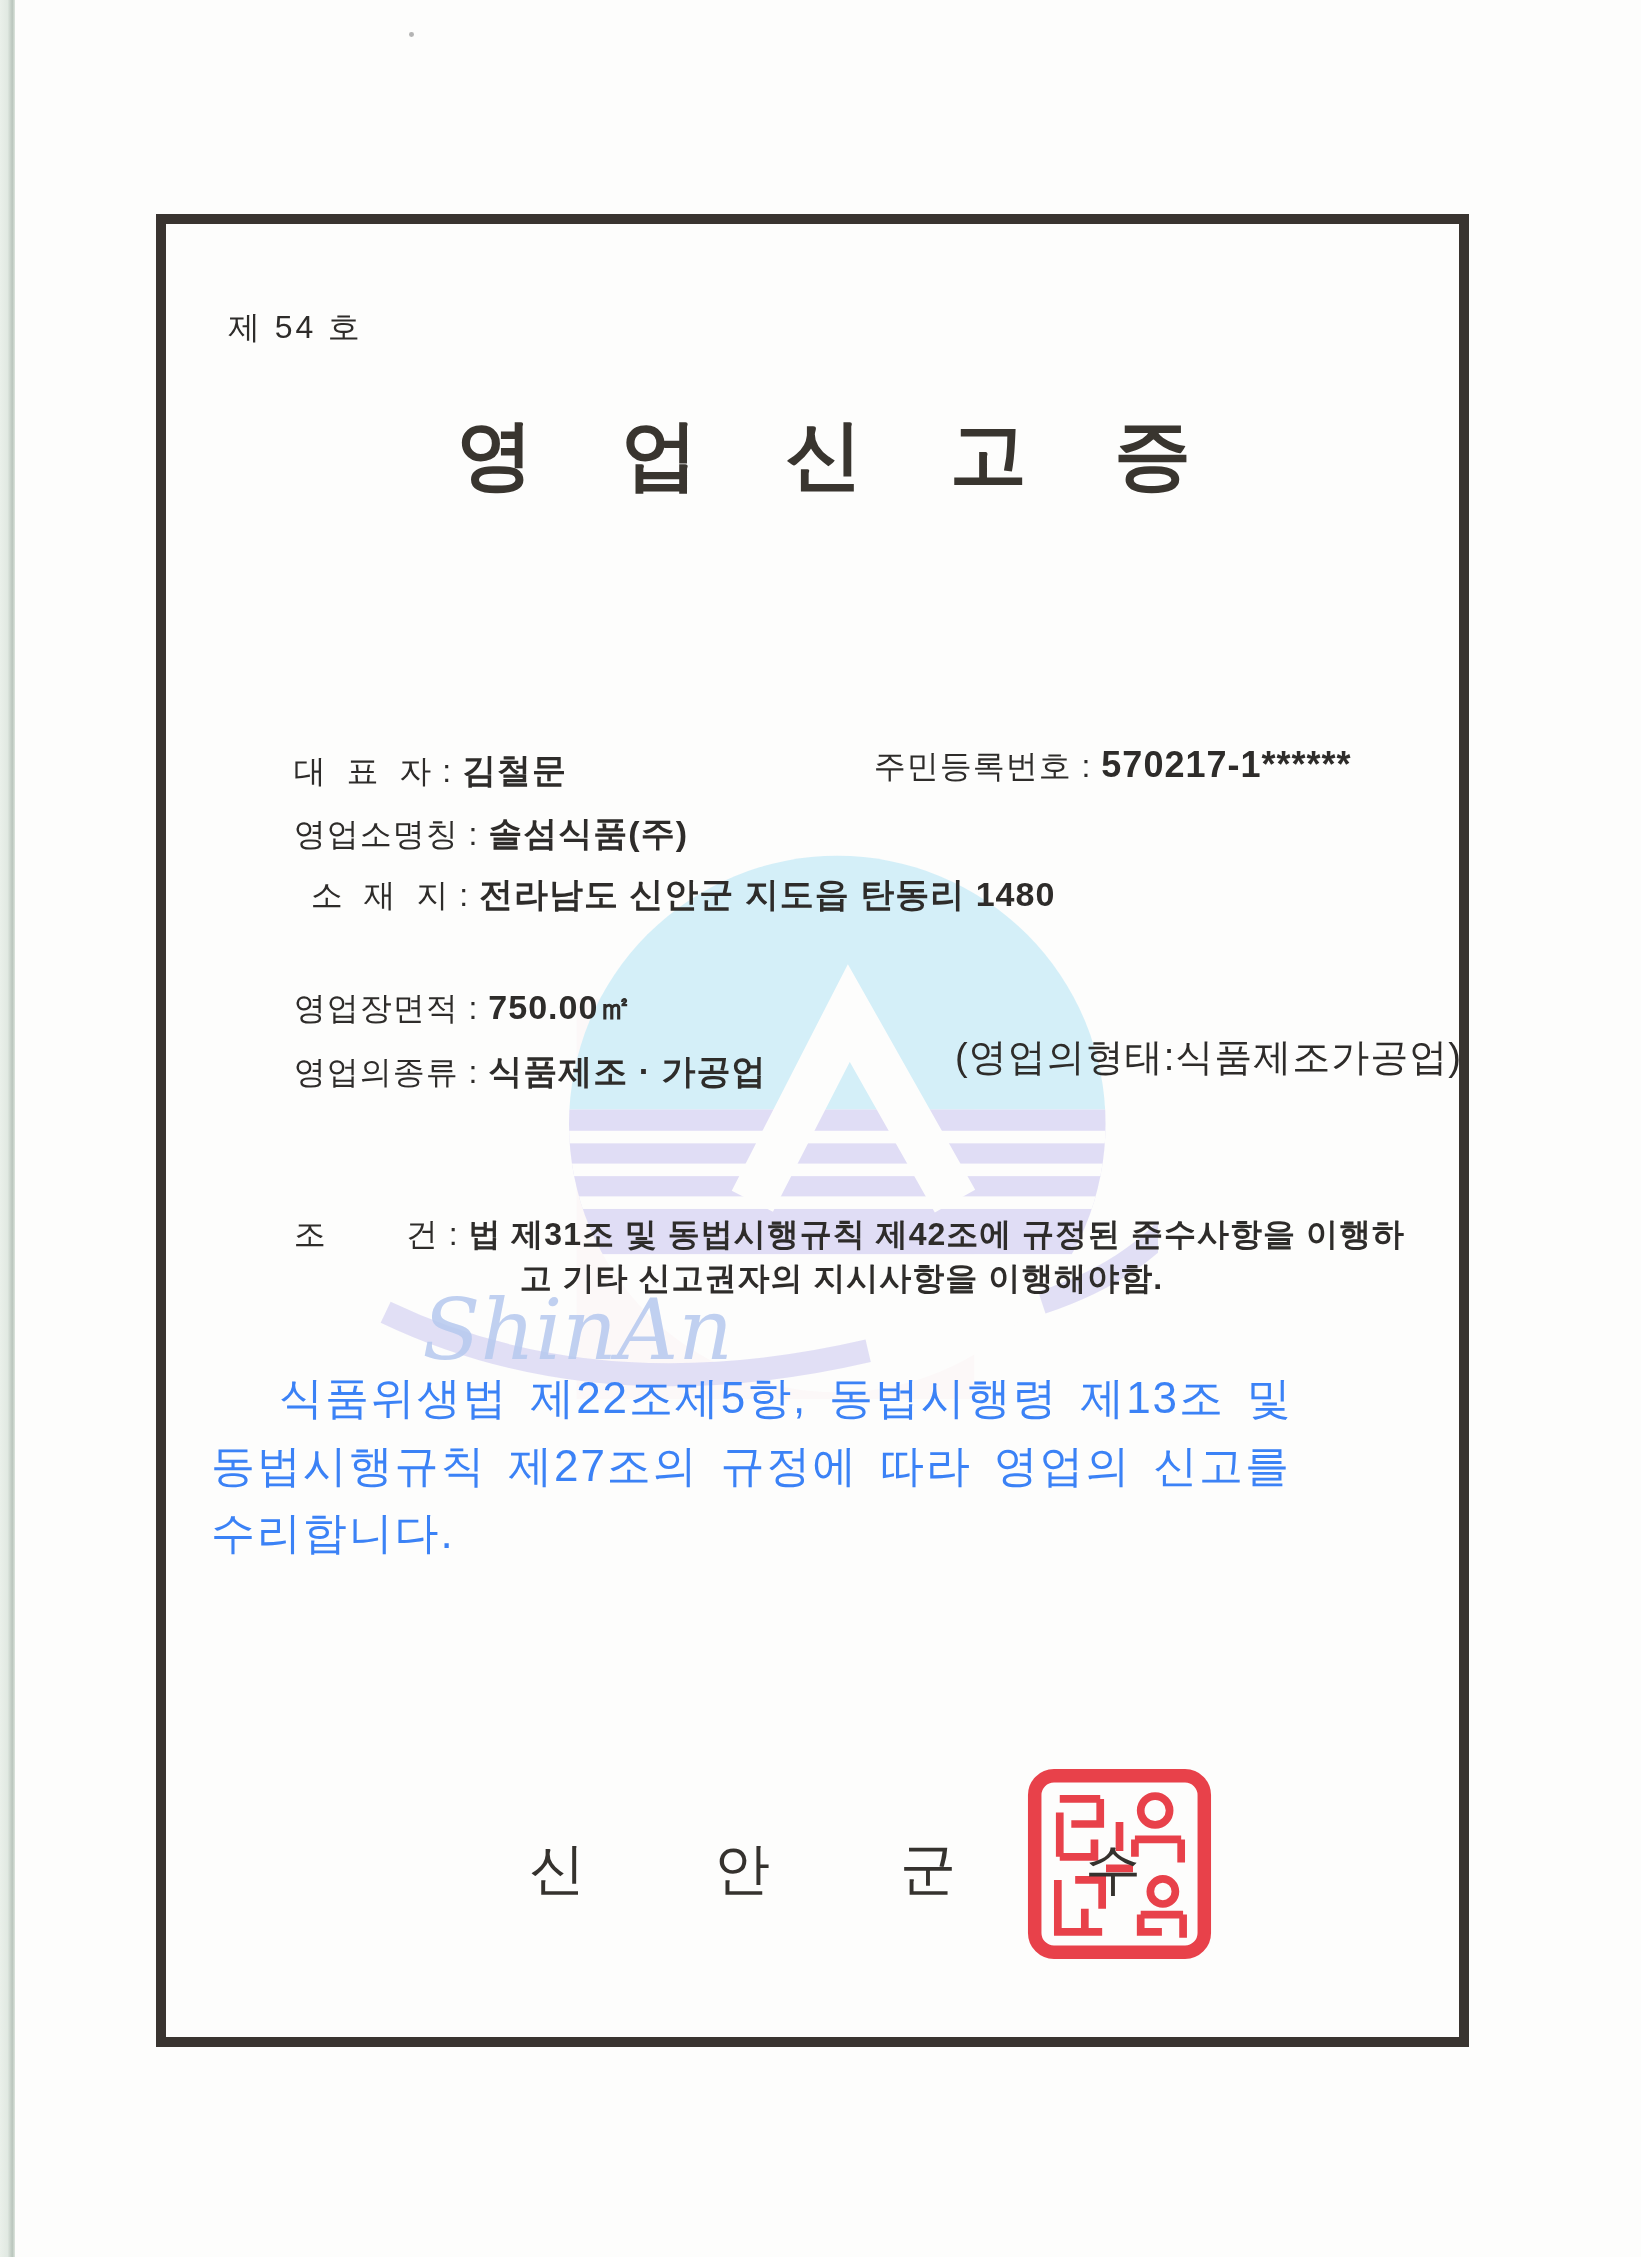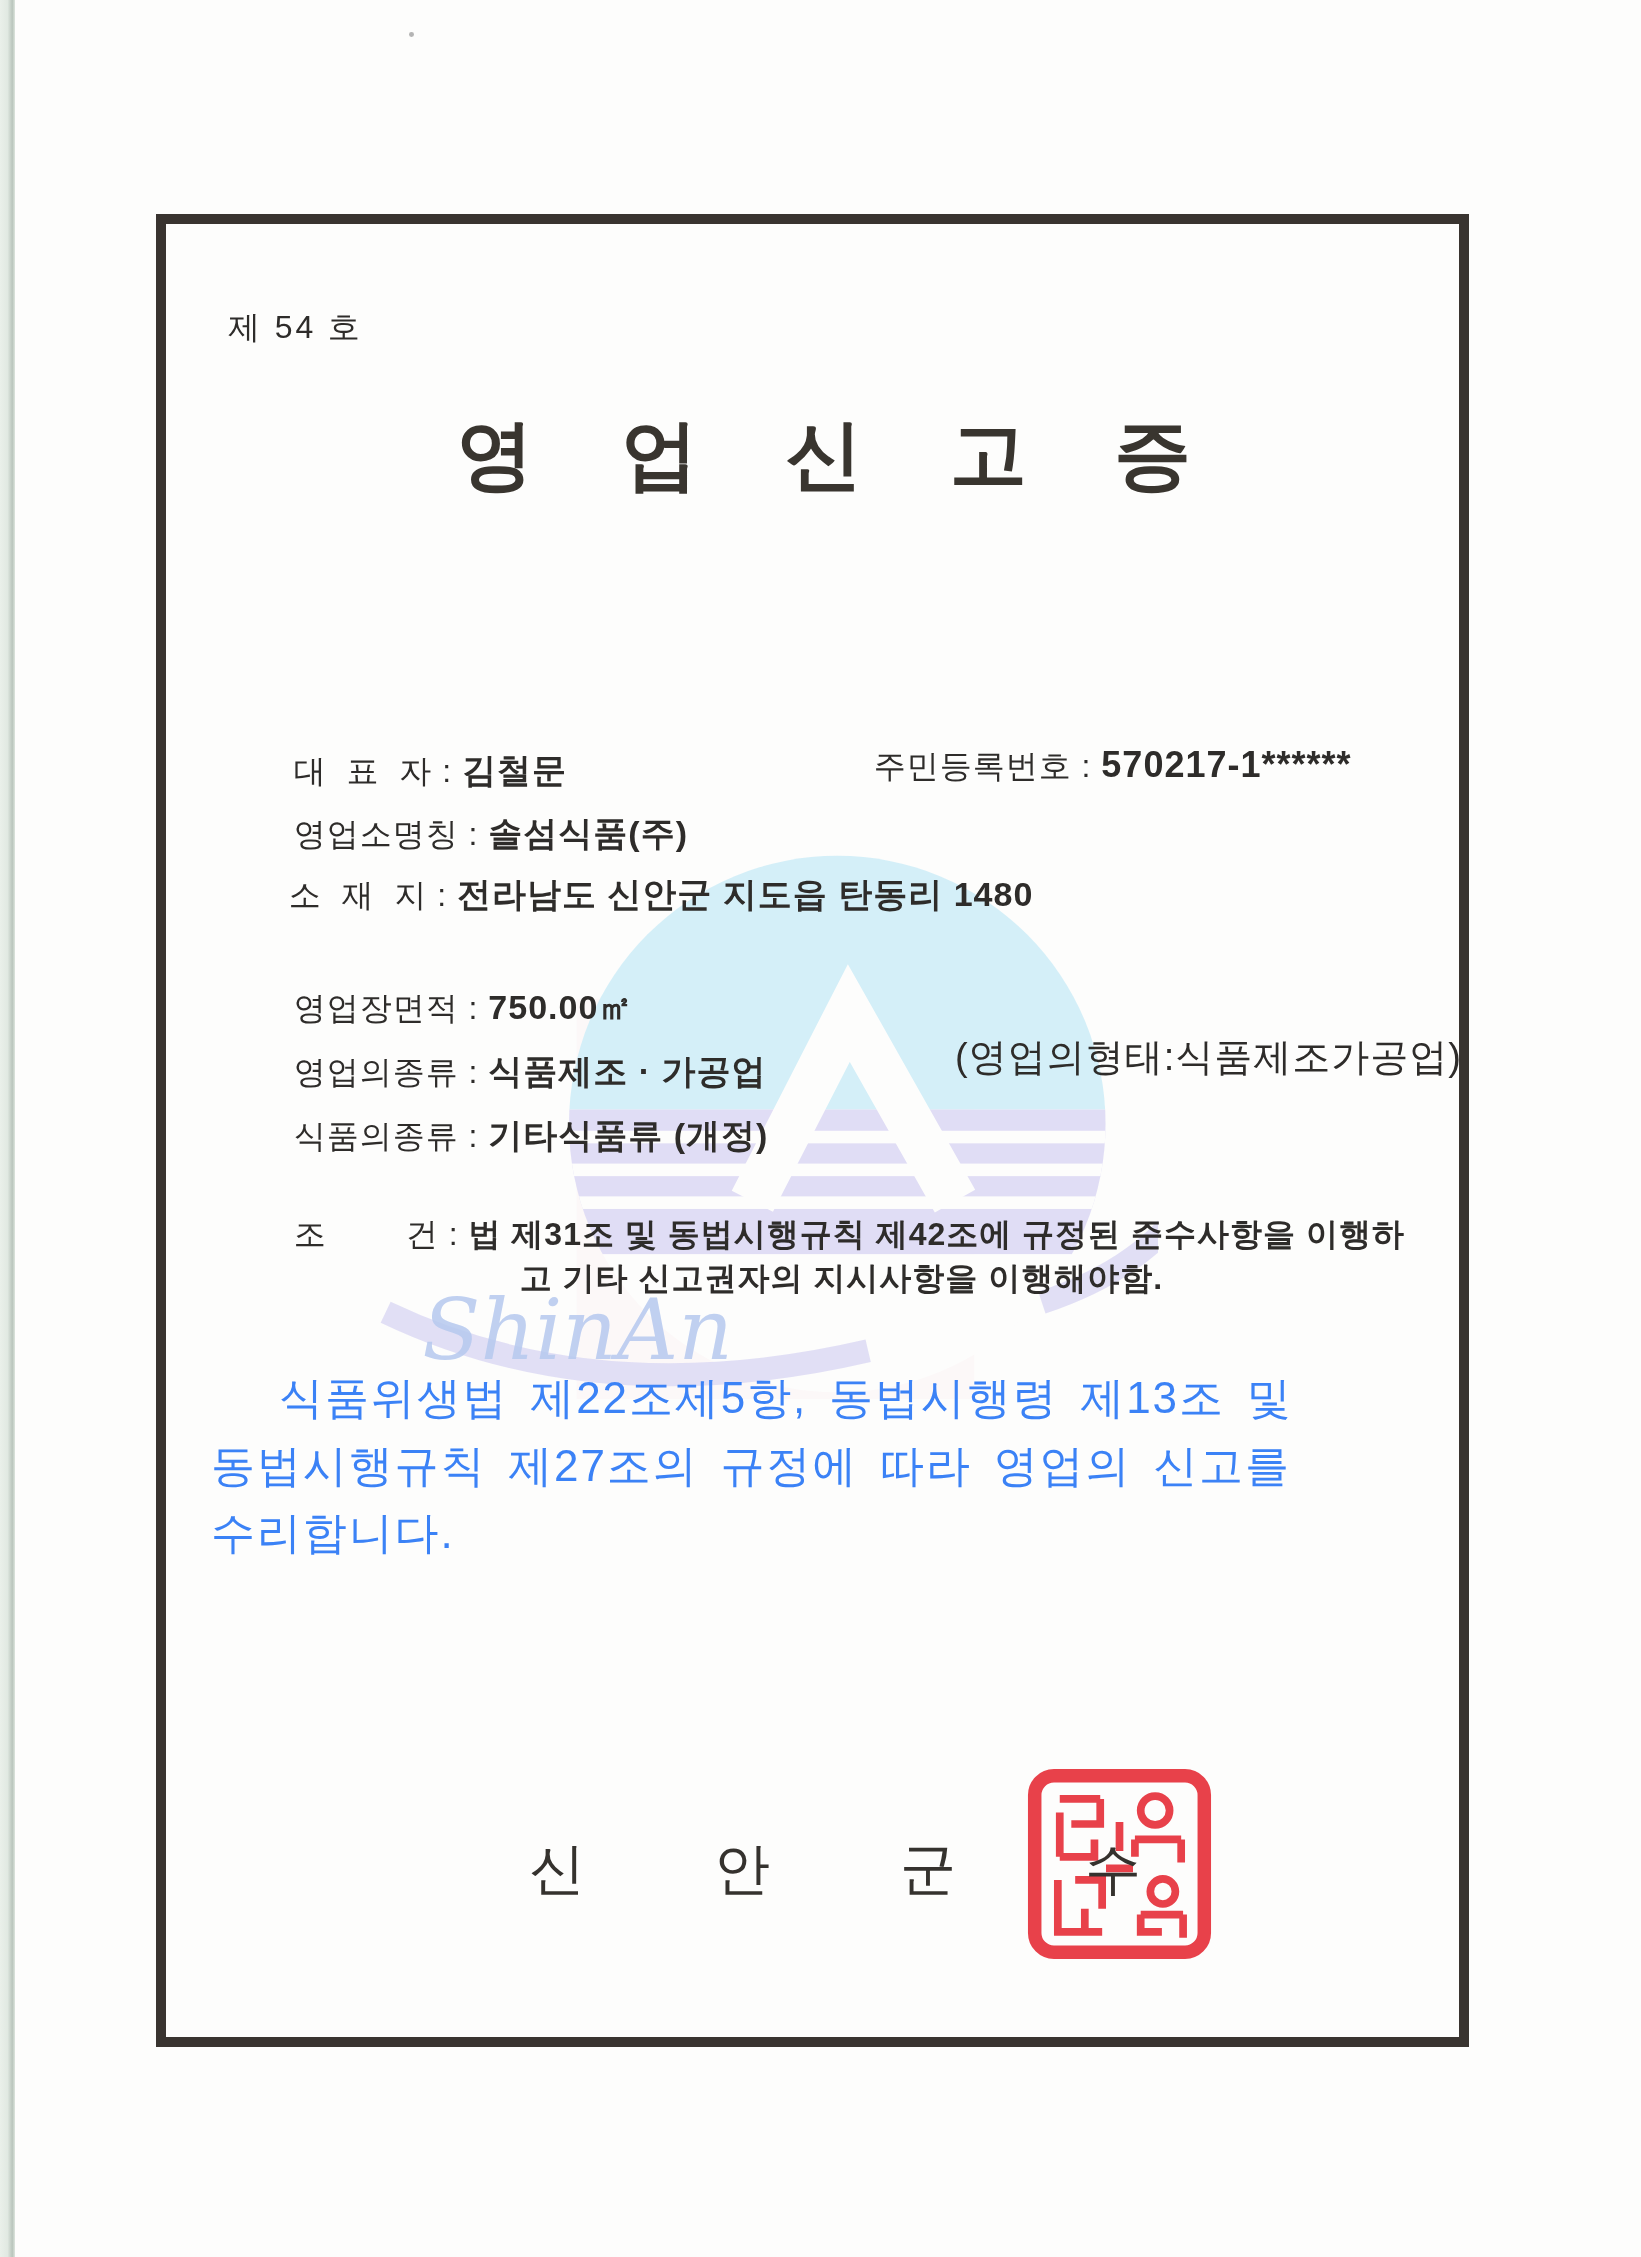--- a/index.html
+++ b/index.html
@@ -27,21 +27,21 @@
   .doc-number{left:62px;top:82px;font-size:32px;letter-spacing:2.9px;}
   .title-row{left:0;top:162px;width:100%;text-align:center;padding-left:29px;box-sizing:border-box;}
   .title{font-size:77px;font-weight:600;letter-spacing:33px;color:#39352f;}
   .label{font-size:32px;letter-spacing:1px;}
   .value{font-size:34px;font-weight:bold;letter-spacing:1px;}
   .row{height:42px;}
   .r1{left:101px;top:506px;}
   .r1b{left:681px;top:502px;}
   .r1b .value{font-size:36px;}
   .r2{left:101px;top:569px;}
-  .r3{left:96px;top:630px;}
+  .r3{left:118px;top:630px;}
   .r4{left:101px;top:743px;}
   .r5{left:101px;top:807px;width:1207px;}
   .r5 .note{position:absolute;left:688px;top:1px;font-size:38px;font-weight:normal;letter-spacing:1px;}
   .r6{left:101px;top:871px;}
   .cond1{left:101px;top:971px;}
   .cond-text{font-size:32px;font-weight:bold;letter-spacing:1px;}
   .cond2{left:327px;top:1015px;}
   .body-line{font-size:44px;letter-spacing:1.9px;word-spacing:7.7px;color:#3b82f6;}
   .b1{left:113px;top:1145px;}
   .b2{left:45px;top:1213px;}
@@ -108,23 +108,20 @@
 
     <div class="abs row r4">
       <span class="label">영업장면적 : </span><span class="value">750.00㎡</span>
     </div>
 
     <div class="abs row r5">
       <span class="label">영업의종류 : </span><span class="value">식품제조 · 가공업</span>
       <span class="note">(영업의형태:식품제조가공업)</span>
     </div>
 
-    <div class="abs row r6">
-      <span class="label">식품의종류 : </span><span class="value">기타식품류 (개정)</span>
-    </div>
 
     <div class="abs cond1">
       <span class="label">조        건 : </span><span class="cond-text">법 제31조 및 동법시행규칙 제42조에 규정된 준수사항을 이행하</span>
     </div>
     <div class="abs cond2">
       <span class="cond-text">고 기타 신고권자의 지시사항을 이행해야함.</span>
     </div>
 
     <div class="abs body-line b1">식품위생법 제22조제5항, 동법시행령 제13조 및</div>
     <div class="abs body-line b2">동법시행규칙 제27조의 규정에 따라 영업의 신고를</div>

